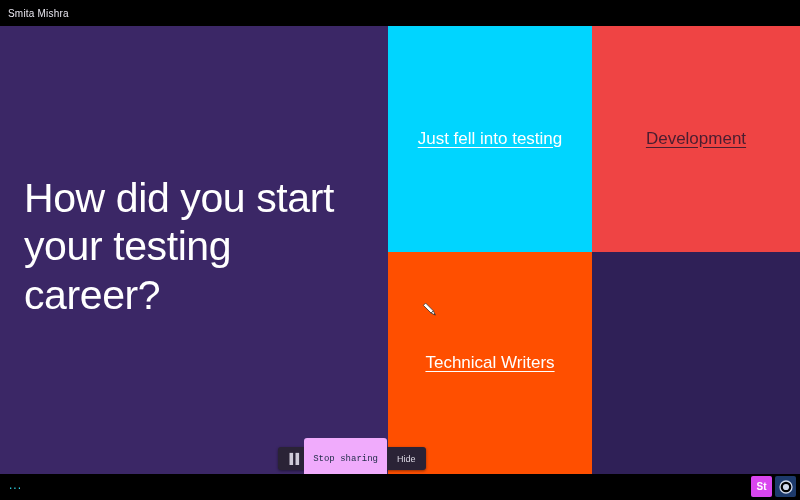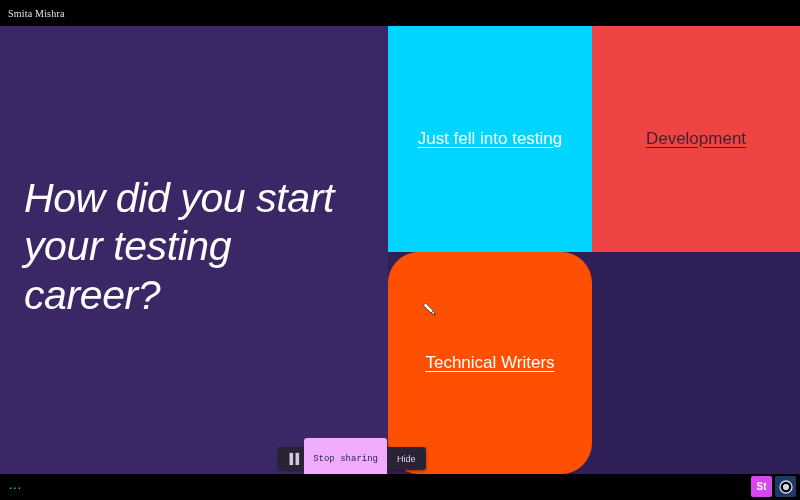--- a/index.html
+++ b/index.html
@@ -16,21 +16,20 @@
   }
 
   
   #topbar {
     position: absolute;
     left: 0; top: 0;
     width: 800px; height: 26px;
     background: #000000;
     display: flex;
     align-items: center;
-    font-family: Liberation Serif, serif;
   }
   #presenter-name {
     color: #e8e6ef;
     font-size: 10px;
     margin-left: 8px;
     letter-spacing: 0.2px;
     white-space: nowrap;
   }
 
   
@@ -52,21 +51,20 @@
   #question-title {
     position: absolute;
     left: 24px;
     top: 148px;
     width: 330px;
     color: #ffffff;
     font-size: 41px;
     line-height: 1.18;
     font-weight: 400;
     letter-spacing: -0.4px;
-    font-style: italic;
   }
 
   
   #answer-grid {
     position: absolute;
     left: 388px; top: 0;
     width: 412px; height: 448px;
     display: grid;
     grid-template-columns: 204px 208px;
     grid-template-rows: 226px 222px;
@@ -83,21 +81,21 @@
     text-align: center;
     font-size: 17px;
     line-height: 1.35;
     text-decoration: underline;
     text-underline-offset: 3px;
   }
   #quad-fell-into-testing { background: #00d5ff; }
   #quad-fell-into-testing .quad-label { color: #ffffff; }
   #quad-development { background: #ef4444; }
   #quad-development .quad-label { color: #4a1d30; }
-  #quad-technical-writers { background: #ff4f00; border-radius: 31px; }
+  #quad-technical-writers { background: #ff4f00; }
   #quad-technical-writers .quad-label { color: #ffffff; }
   #quad-customer-care { background: #ffccd5; }
   #quad-customer-care .quad-label { color: #3b2766; }
 
   
   #pen-cursor {
     position: absolute;
     left: 32px;
     top: 48px;
     width: 20px;

